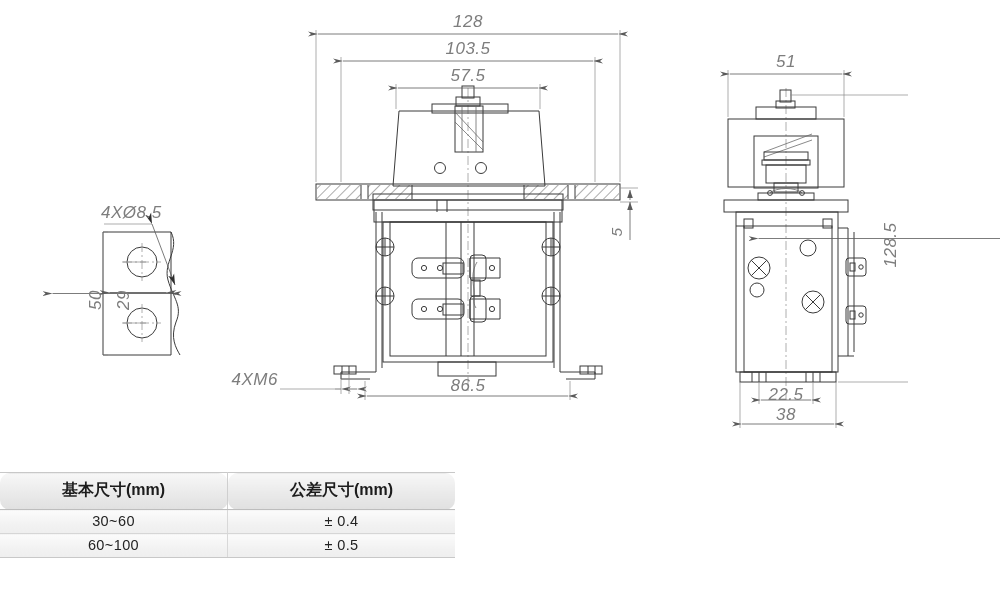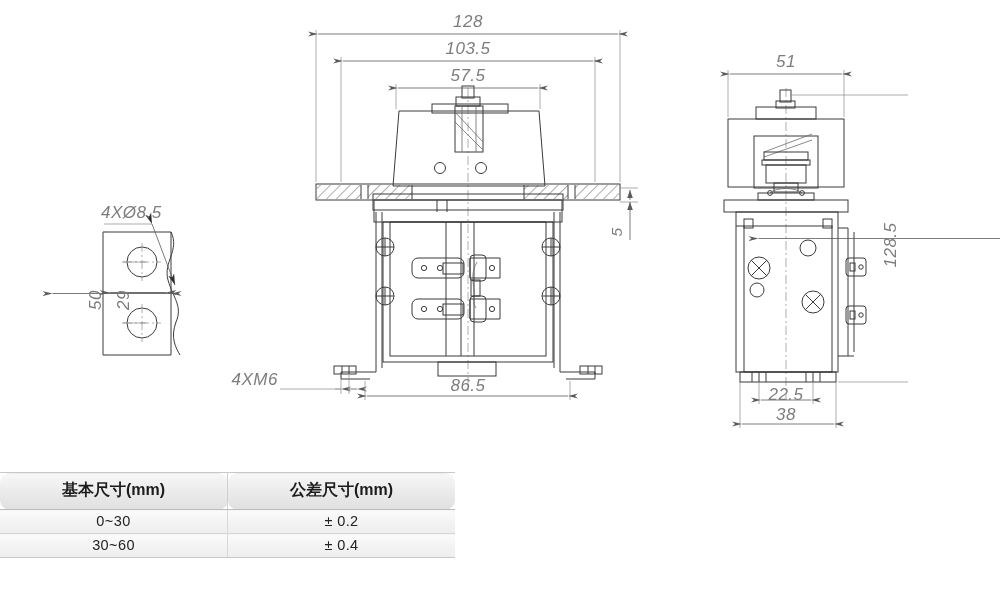--- a/index.html
+++ b/index.html
@@ -368,21 +368,21 @@
 
 <table id="tolerance-table">
   <thead>
     <tr>
       <th>基本尺寸(mm)</th>
       <th>公差尺寸(mm)</th>
     </tr>
   </thead>
   <tbody>
     <tr>
-      <td>0~30</td>
-      <td>± 0.2</td>
-    </tr>
-    <tr>
       <td>30~60</td>
       <td>± 0.4</td>
     </tr>
+    <tr>
+      <td>60~100</td>
+      <td>± 0.5</td>
+    </tr>
   </tbody>
 </table>
 
 </body></html>

